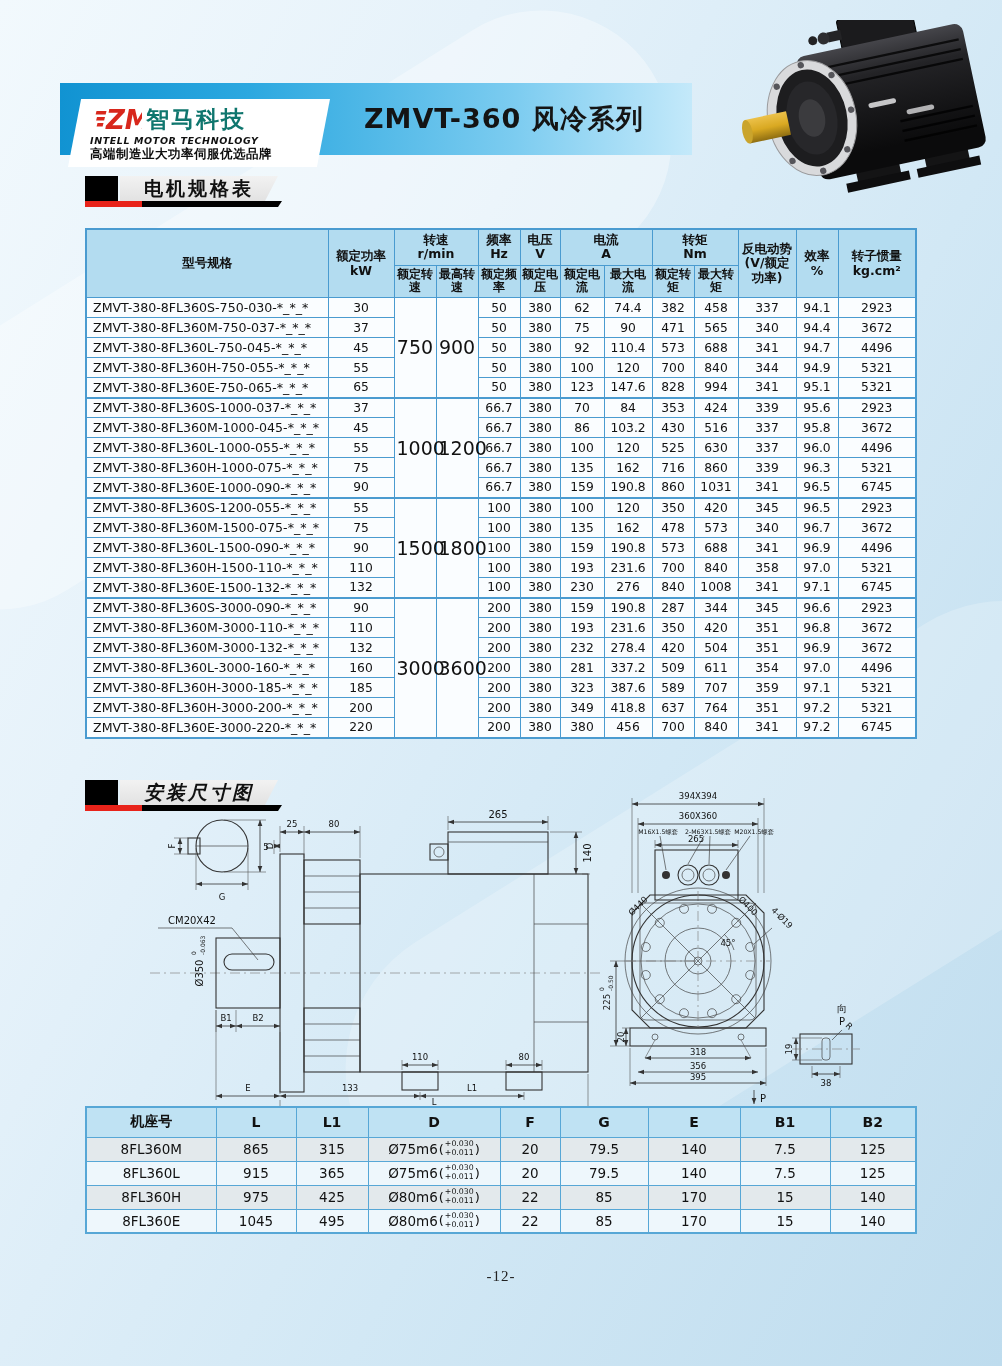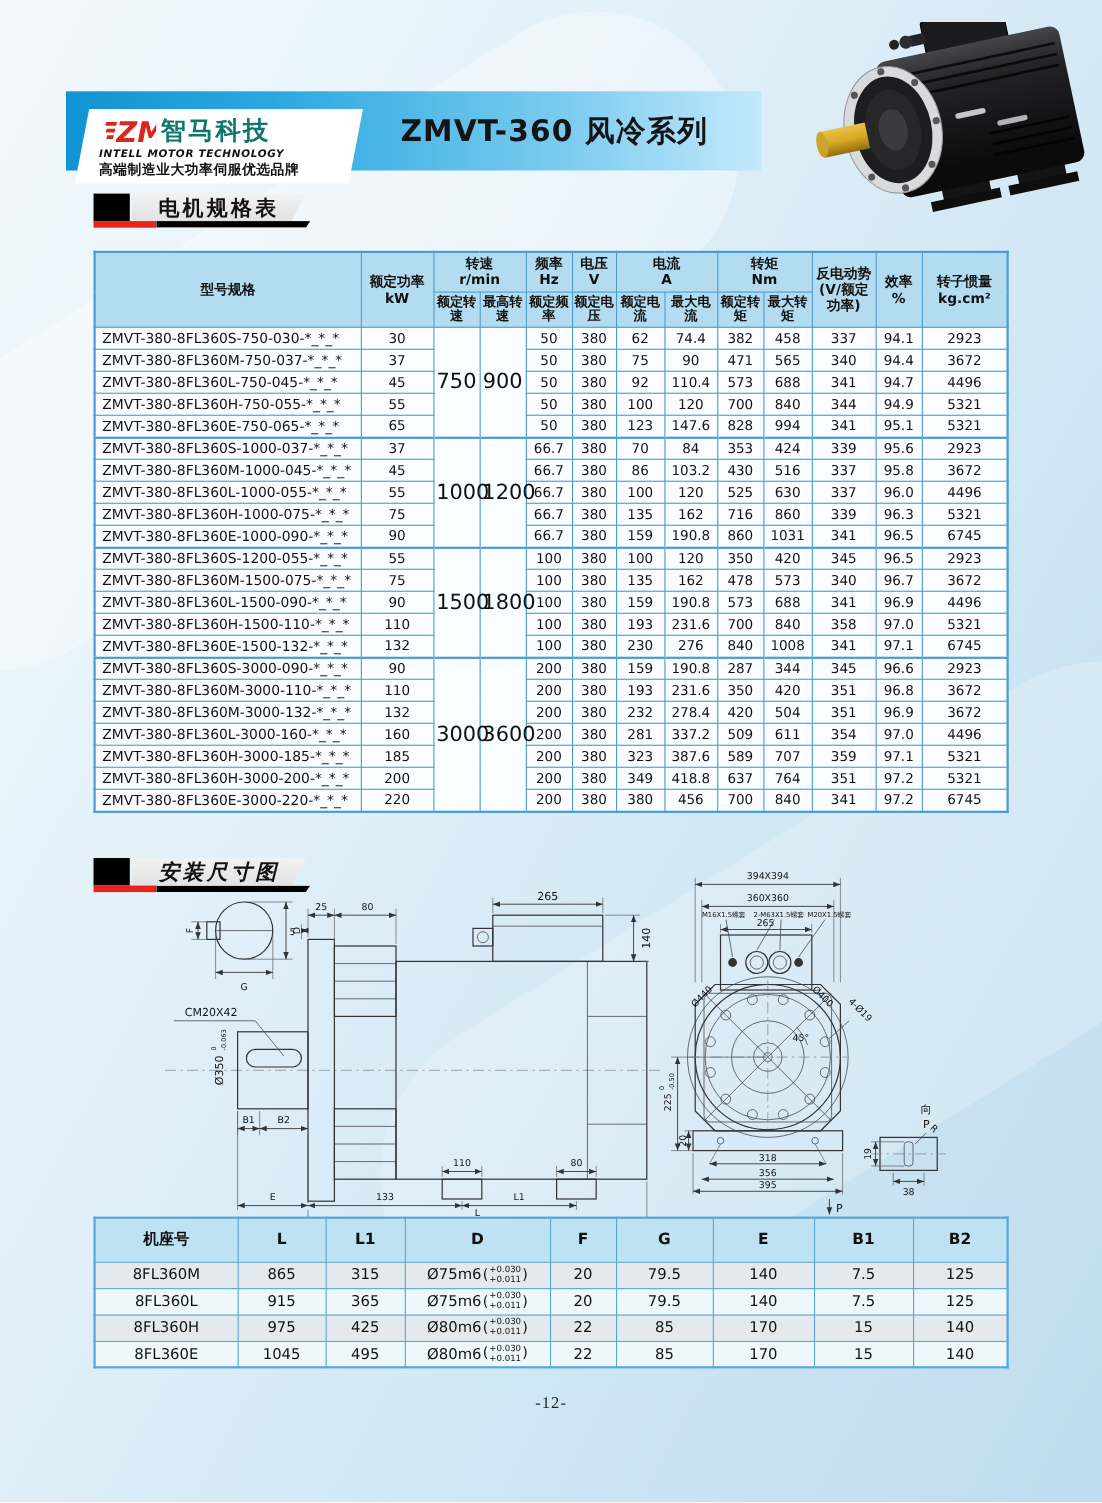--- a/index.html
+++ b/index.html
@@ -73,21 +73,21 @@
   .sm  { font-size:8.5px; fill:#111; text-anchor:middle; font-family:"DejaVu Sans","Liberation Sans",sans-serif; }
   .xs  { font-size:6.2px; fill:#111; text-anchor:middle; font-family:"DejaVu Sans","Liberation Sans",sans-serif; }
   .tol6{ font-size:6px; fill:#111; text-anchor:start; font-family:"DejaVu Sans","Liberation Sans",sans-serif; }
 
   
   table.dims {
     position:absolute; left:85px; top:1106px; width:830px; z-index:2;
     border-collapse:collapse; table-layout:fixed; border:2px solid #57a7d6;
   }
   table.dims th, table.dims td { border:1px solid #57a7d6; text-align:center; color:#111; }
-  table.dims thead th { background:#bfe2f3; font-weight:bold; font-size:14px; height:40px;margin-left:43px; }
+  table.dims thead th { background:#bfe2f3; font-weight:bold; font-size:14px; height:30px;margin-left:43px; }
   table.dims tbody td { height:24px; font-size:13.5px; background:#eef7fc; }
   table.dims tbody tr.alt td { background:#e3e9ec; }
   .tolwrap { display:inline-flex; align-items:center; gap:1px; }
   .tolstack { display:inline-flex; flex-direction:column; font-size:7.8px; line-height:1.1; text-align:left; }
   .paren { font-size:13px; }
 
   .footer { position:absolute; left:0; top:1268px; width:100%; text-align:center;
             font-size:15px; color:#222; z-index:2; letter-spacing:1px;font-family:Liberation Serif, serif; }
 </style>
 </head>

